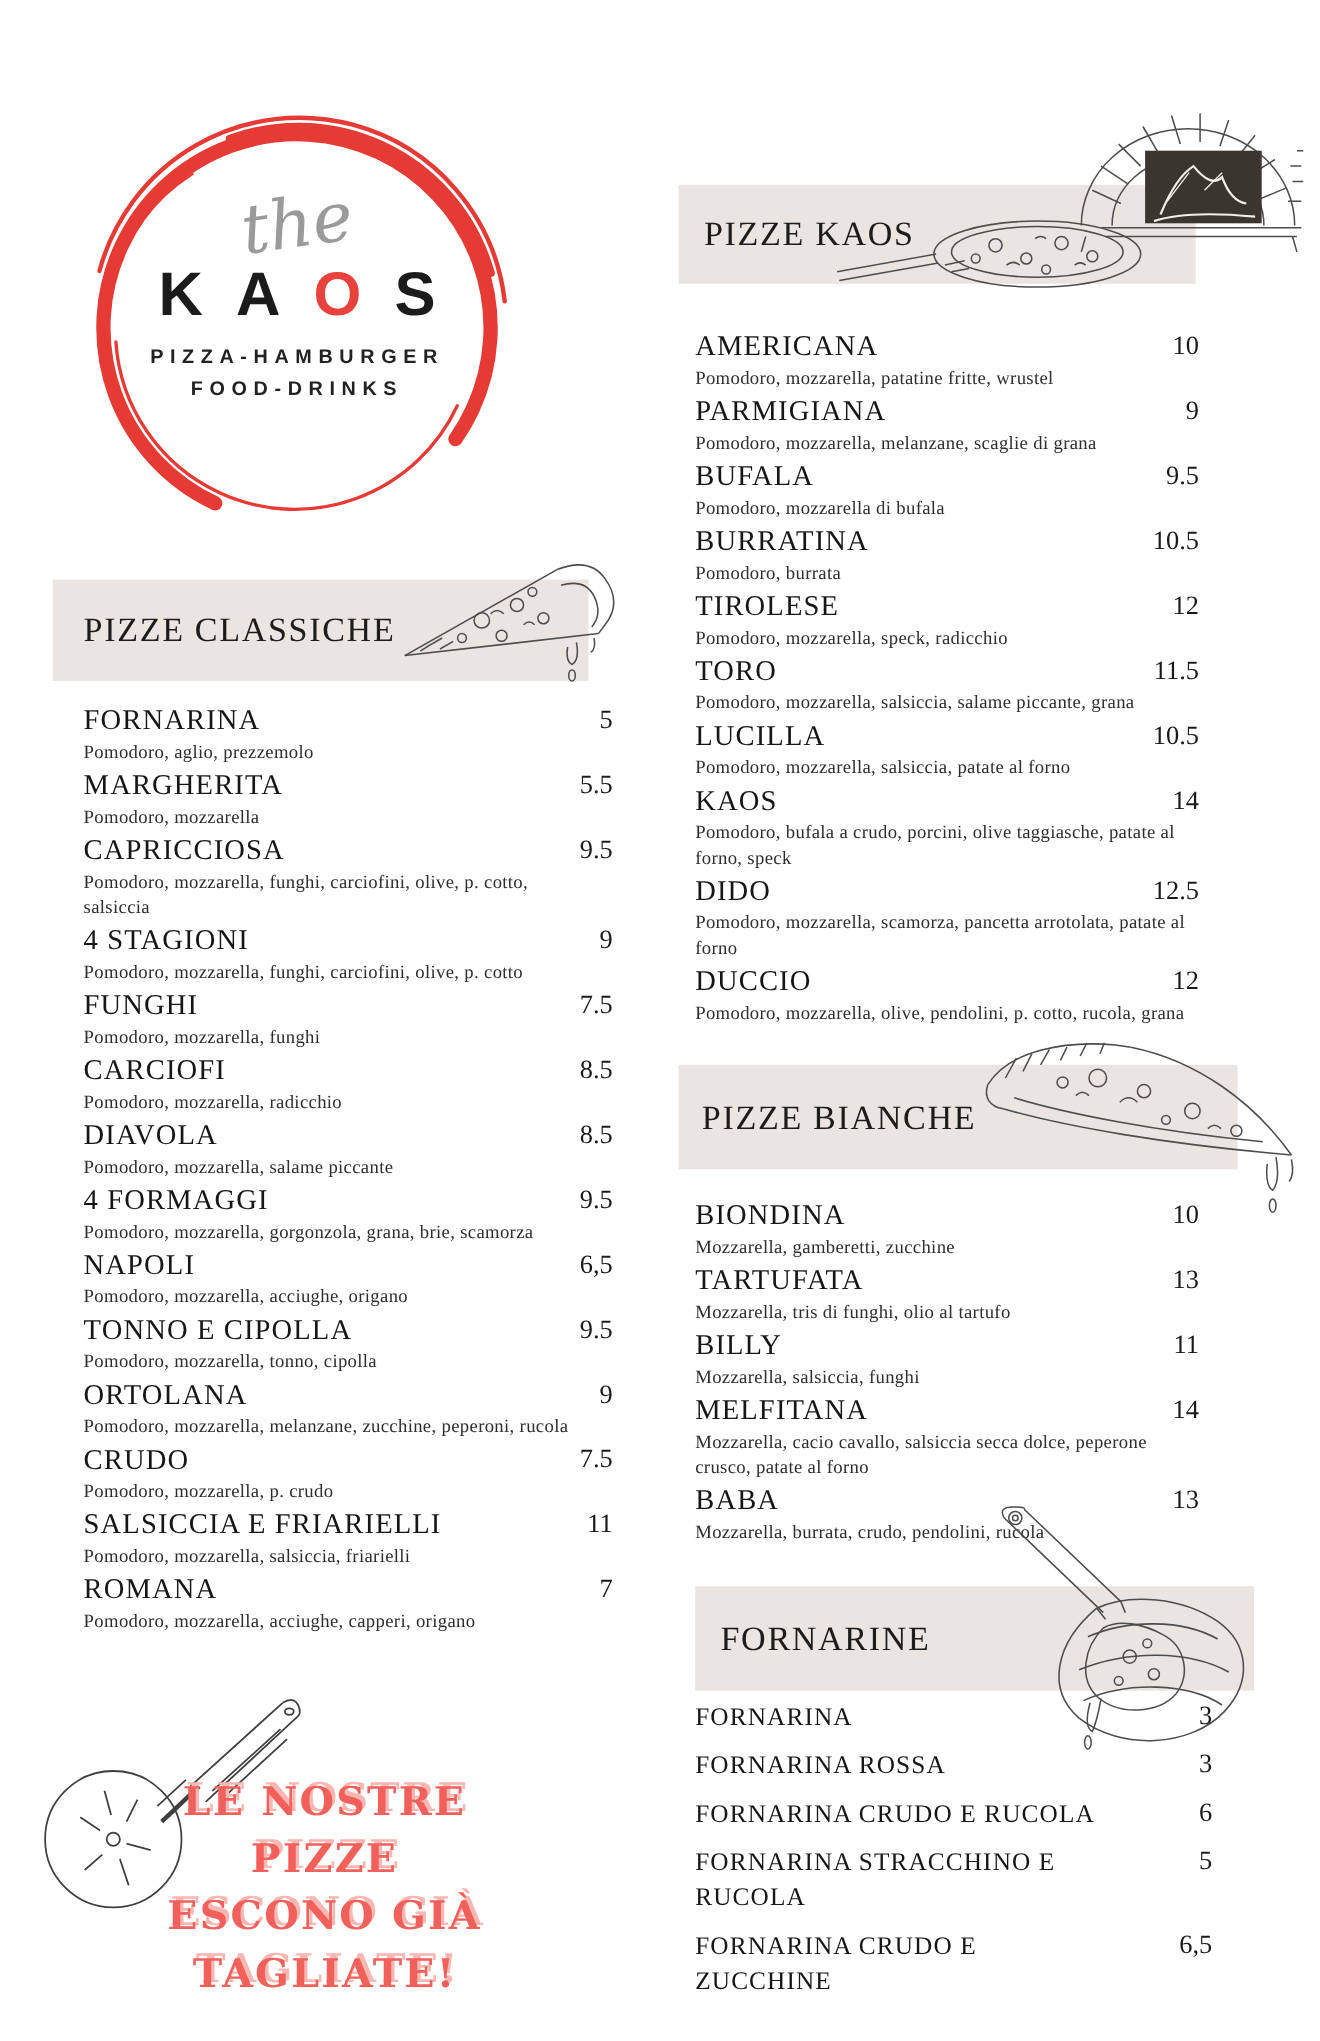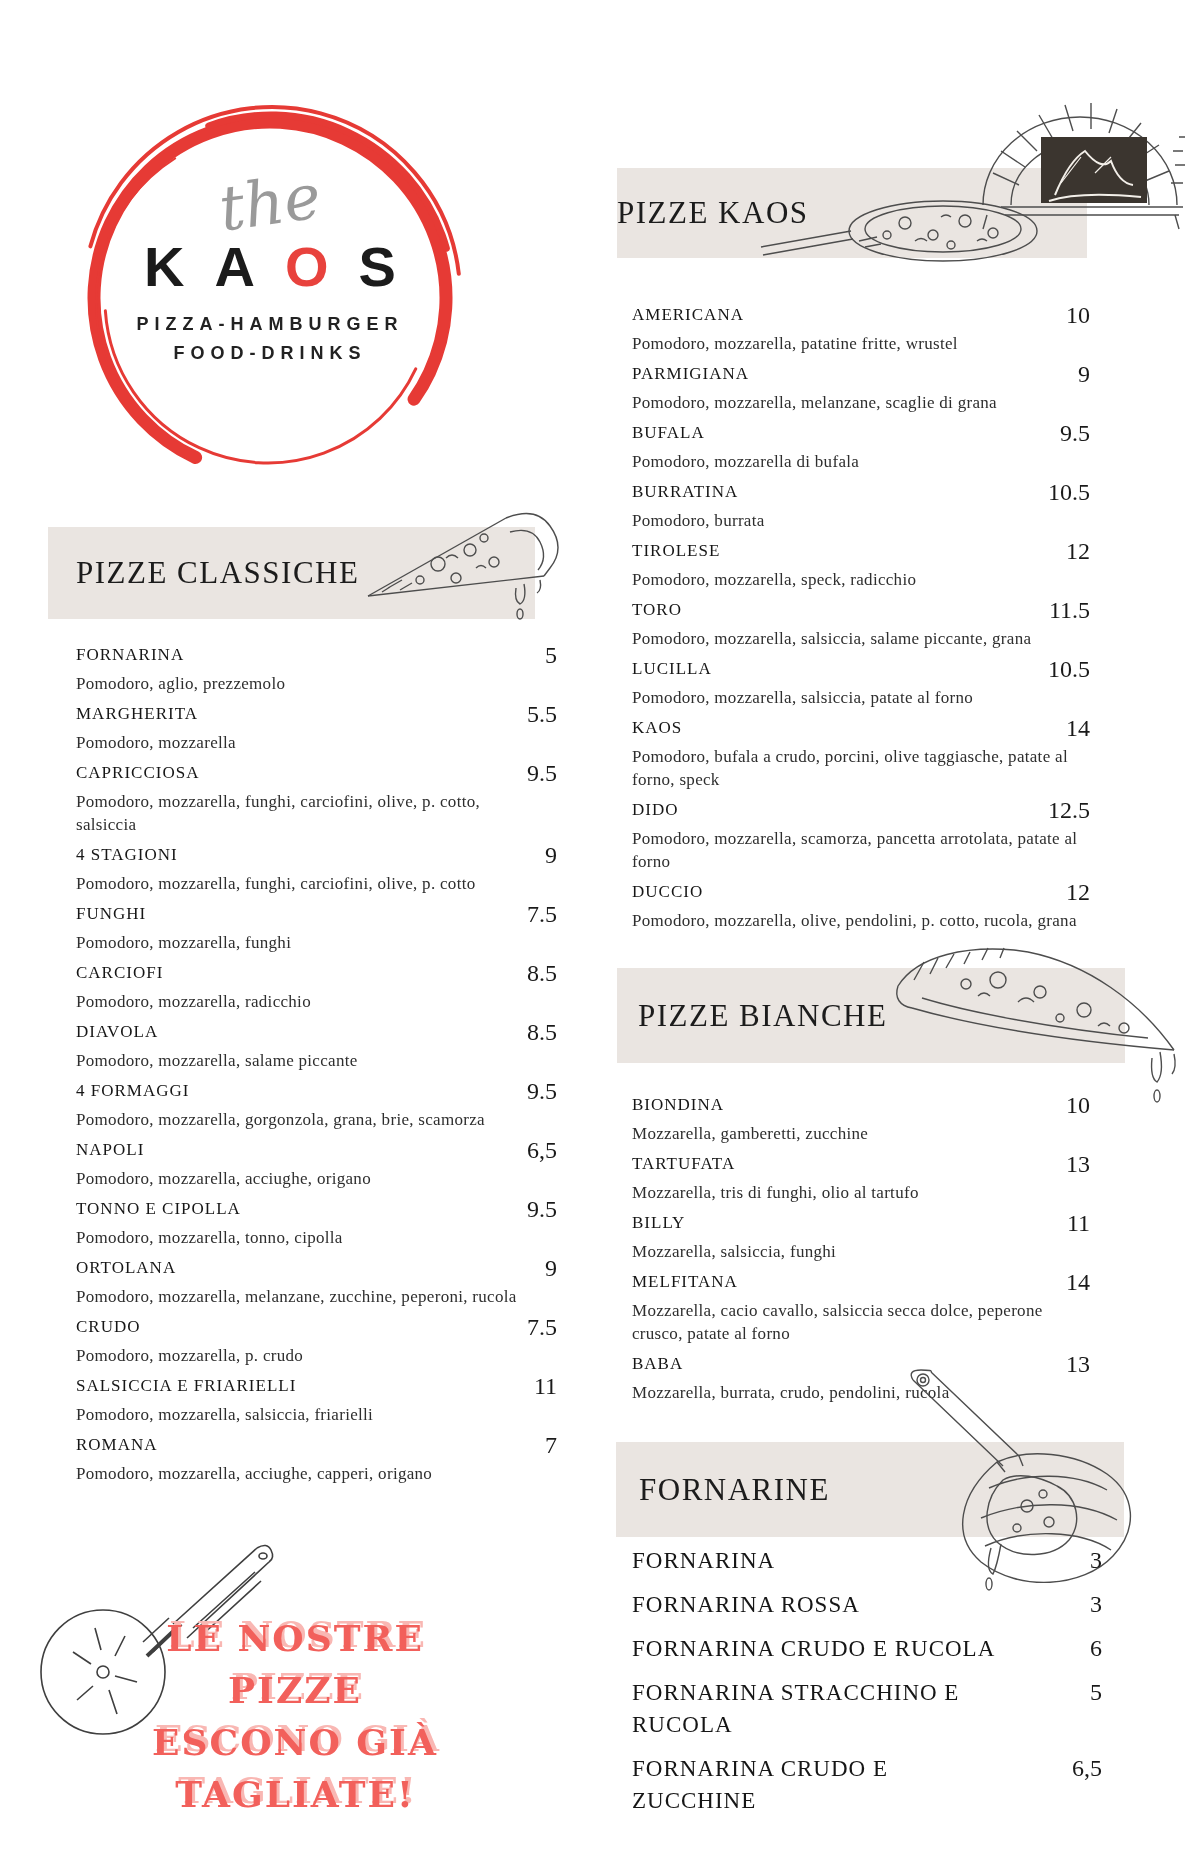--- a/index.html
+++ b/index.html
@@ -17,37 +17,37 @@
   .logo-tag{position:relative;font-family:"Liberation Sans",sans-serif;font-size:18px;letter-spacing:6px;
             color:#222;font-weight:700;margin-top:16px;}
   .logo-tag.second{margin-top:8px;}
 
   
   .band{position:absolute;background:#eae5e1;display:flex;align-items:center;}
   .band h2{margin:0;font-weight:400;font-size:31px;letter-spacing:1.5px;color:#1c1c1c;}
   .band-classiche{left:48px;top:527px;width:487px;height:92px;}
   .band-classiche h2{padding-left:28px;}
   .band-kaos{left:617px;top:168px;width:470px;height:90px;}
-  .band-kaos h2{}
+  .band-kaos h2{padding-left:23px;}
   .band-bianche{left:617px;top:968px;width:508px;height:95px;}
   .band-bianche h2{padding-left:21px;}
-  .band-fornarine{left:616px;top:1442px;width:508px;height:95px;}
+  .band-fornarine{left:632px;top:1442px;width:508px;height:95px;}
   .band-fornarine h2{padding-left:23px;}
 
   
   .list{position:absolute;}
   .list-classiche{left:48px;top:640px;width:509px;}
   .list-classiche .item{padding-left:28px;}
   .list-kaos{left:632px;top:300px;width:458px;}
   .list-bianche{left:632px;top:1090px;width:458px;}
   .list-fornarine{left:632px;top:1545px;width:470px;}
 
   .item{margin-bottom:4px;}
   .irow{display:flex;justify-content:space-between;align-items:flex-start;}
-  .iname{font-size:17px;line-height:30px;letter-spacing:1px;color:#161616;}
+  .iname{font-size:26px;line-height:30px;letter-spacing:1px;color:#161616;}
   .iprice{font-size:24px;line-height:30px;color:#1a1a1a;padding-left:10px;white-space:nowrap;}
   .idesc{font-size:17px;line-height:23px;letter-spacing:.3px;color:#2e2e2e;margin-top:2px;max-width:460px;}
 
   .frow{display:flex;justify-content:space-between;align-items:flex-start;margin-bottom:12px;}
   .fname{font-size:23px;line-height:32px;letter-spacing:1px;color:#161616;max-width:370px;}
 
   
   .note{position:absolute;left:95px;top:1612px;width:400px;text-align:center;
         font-family:"DejaVu Serif",serif;font-weight:700;font-size:36px;line-height:52px;
         letter-spacing:2px;color:#f2605b;text-shadow:3px -4px 0 #f9b7b3;}

